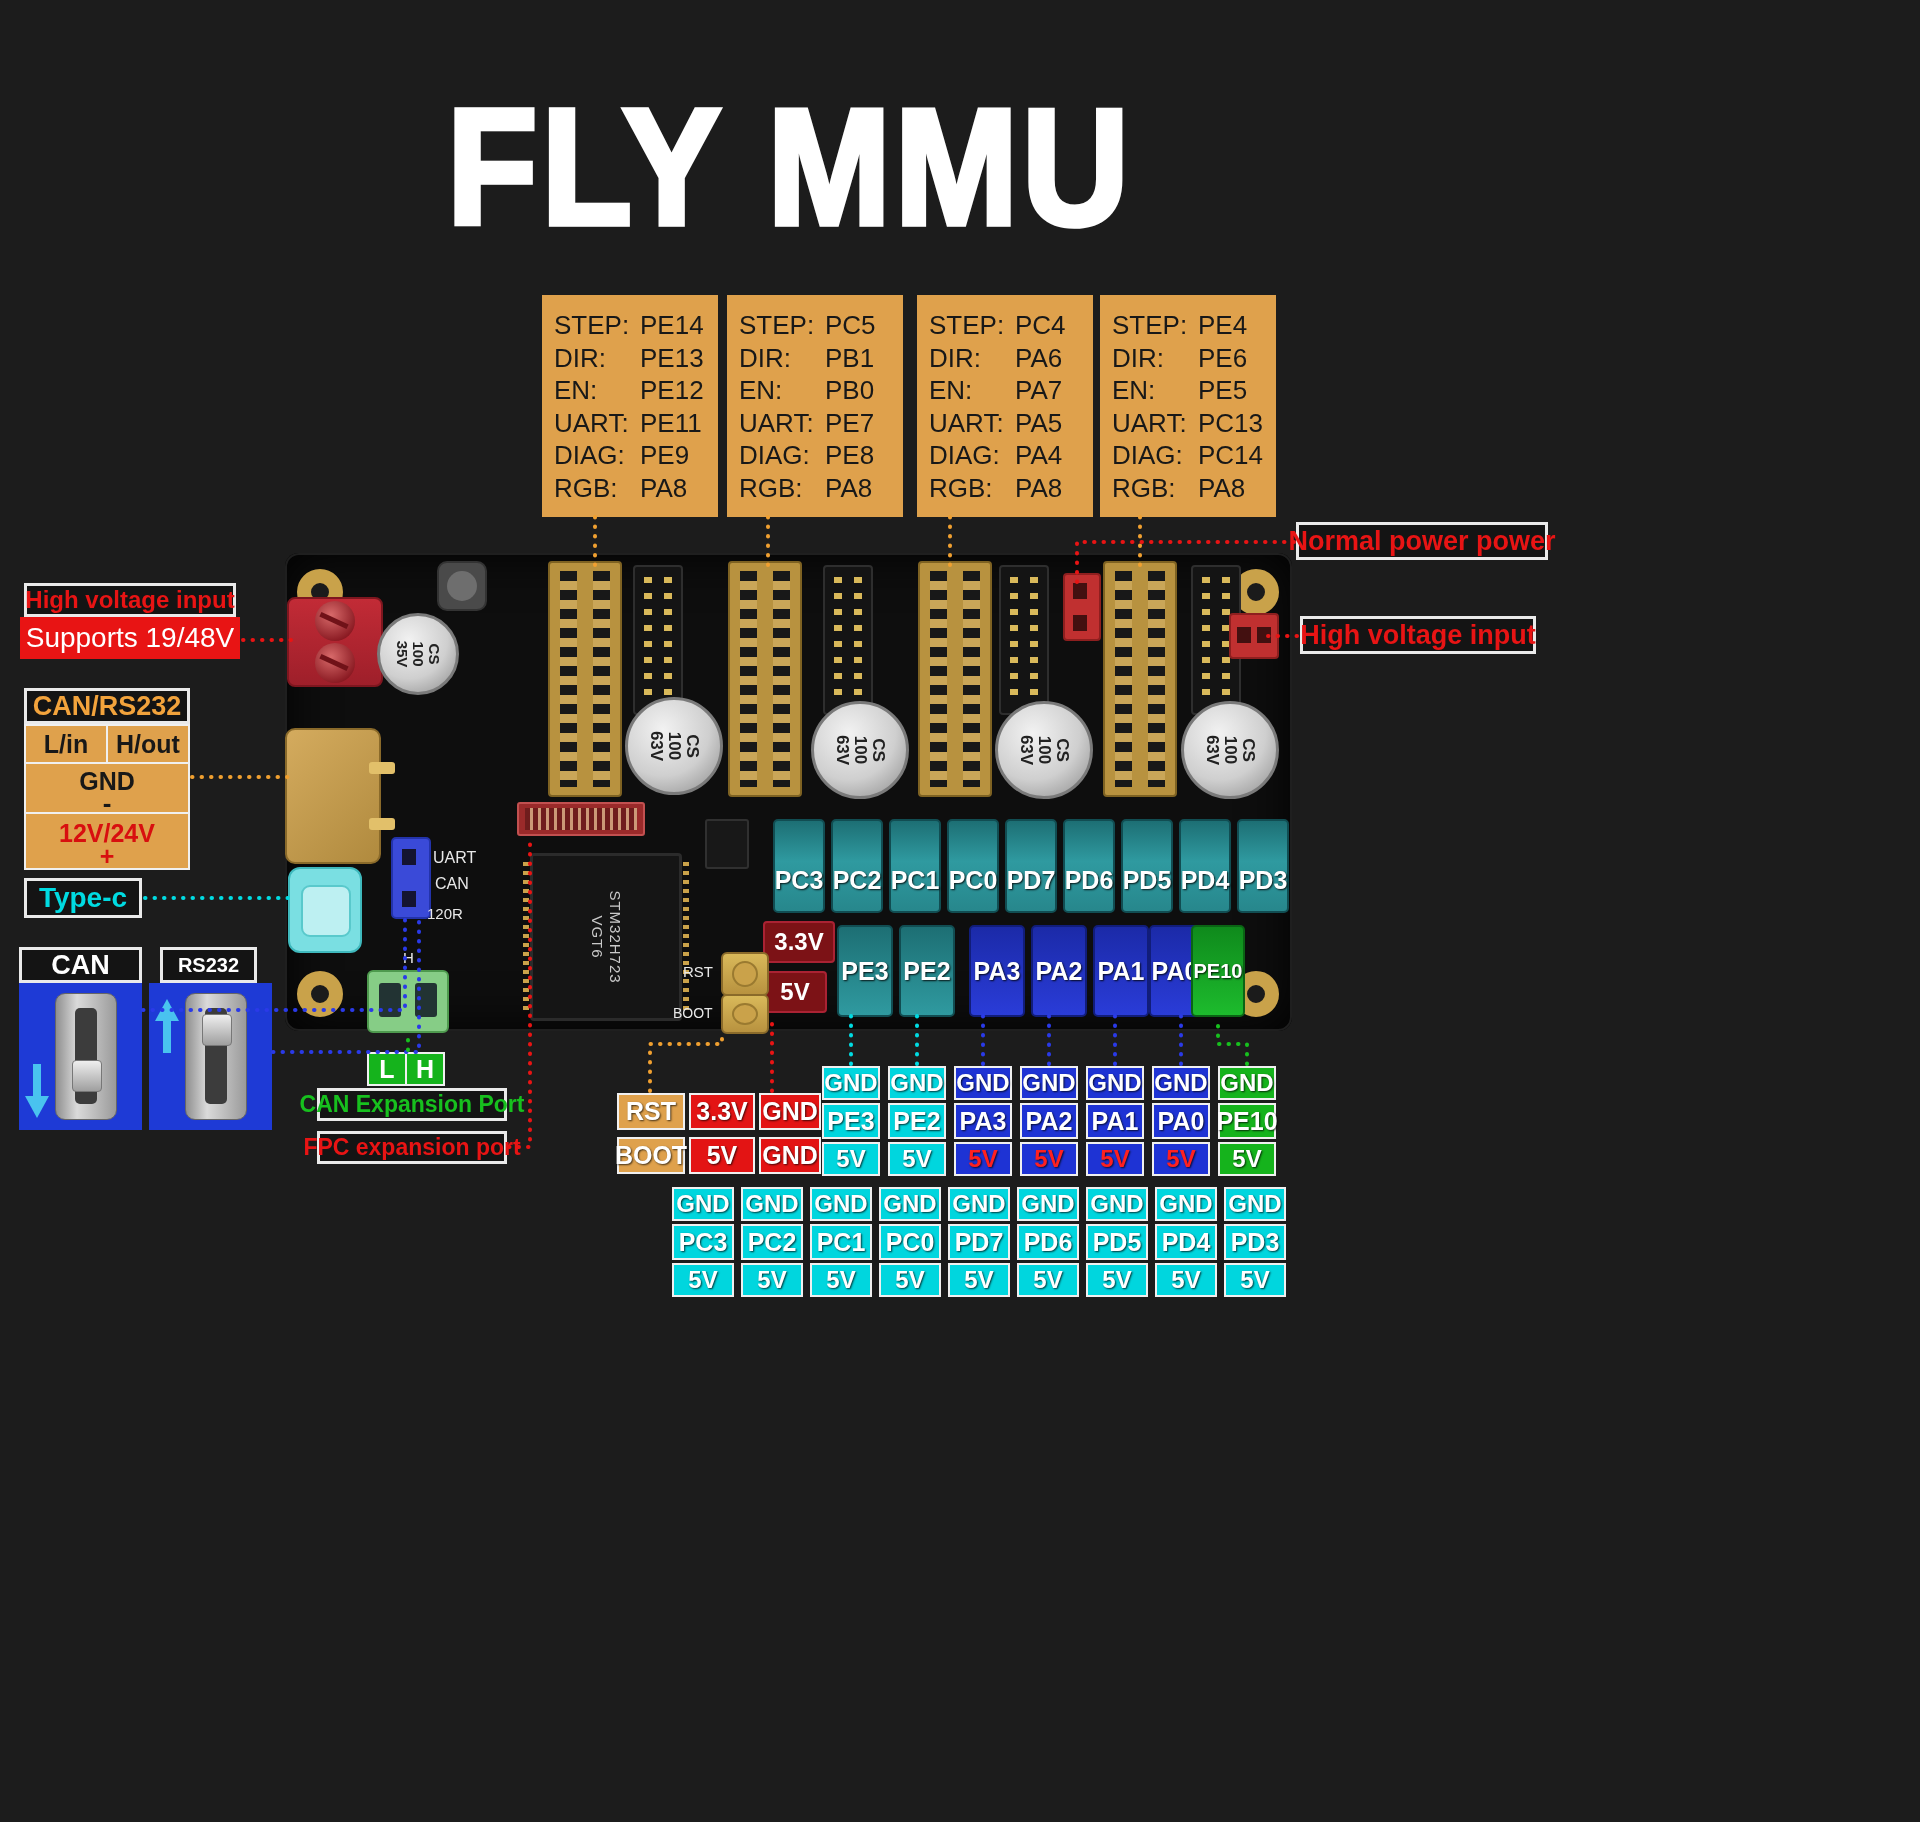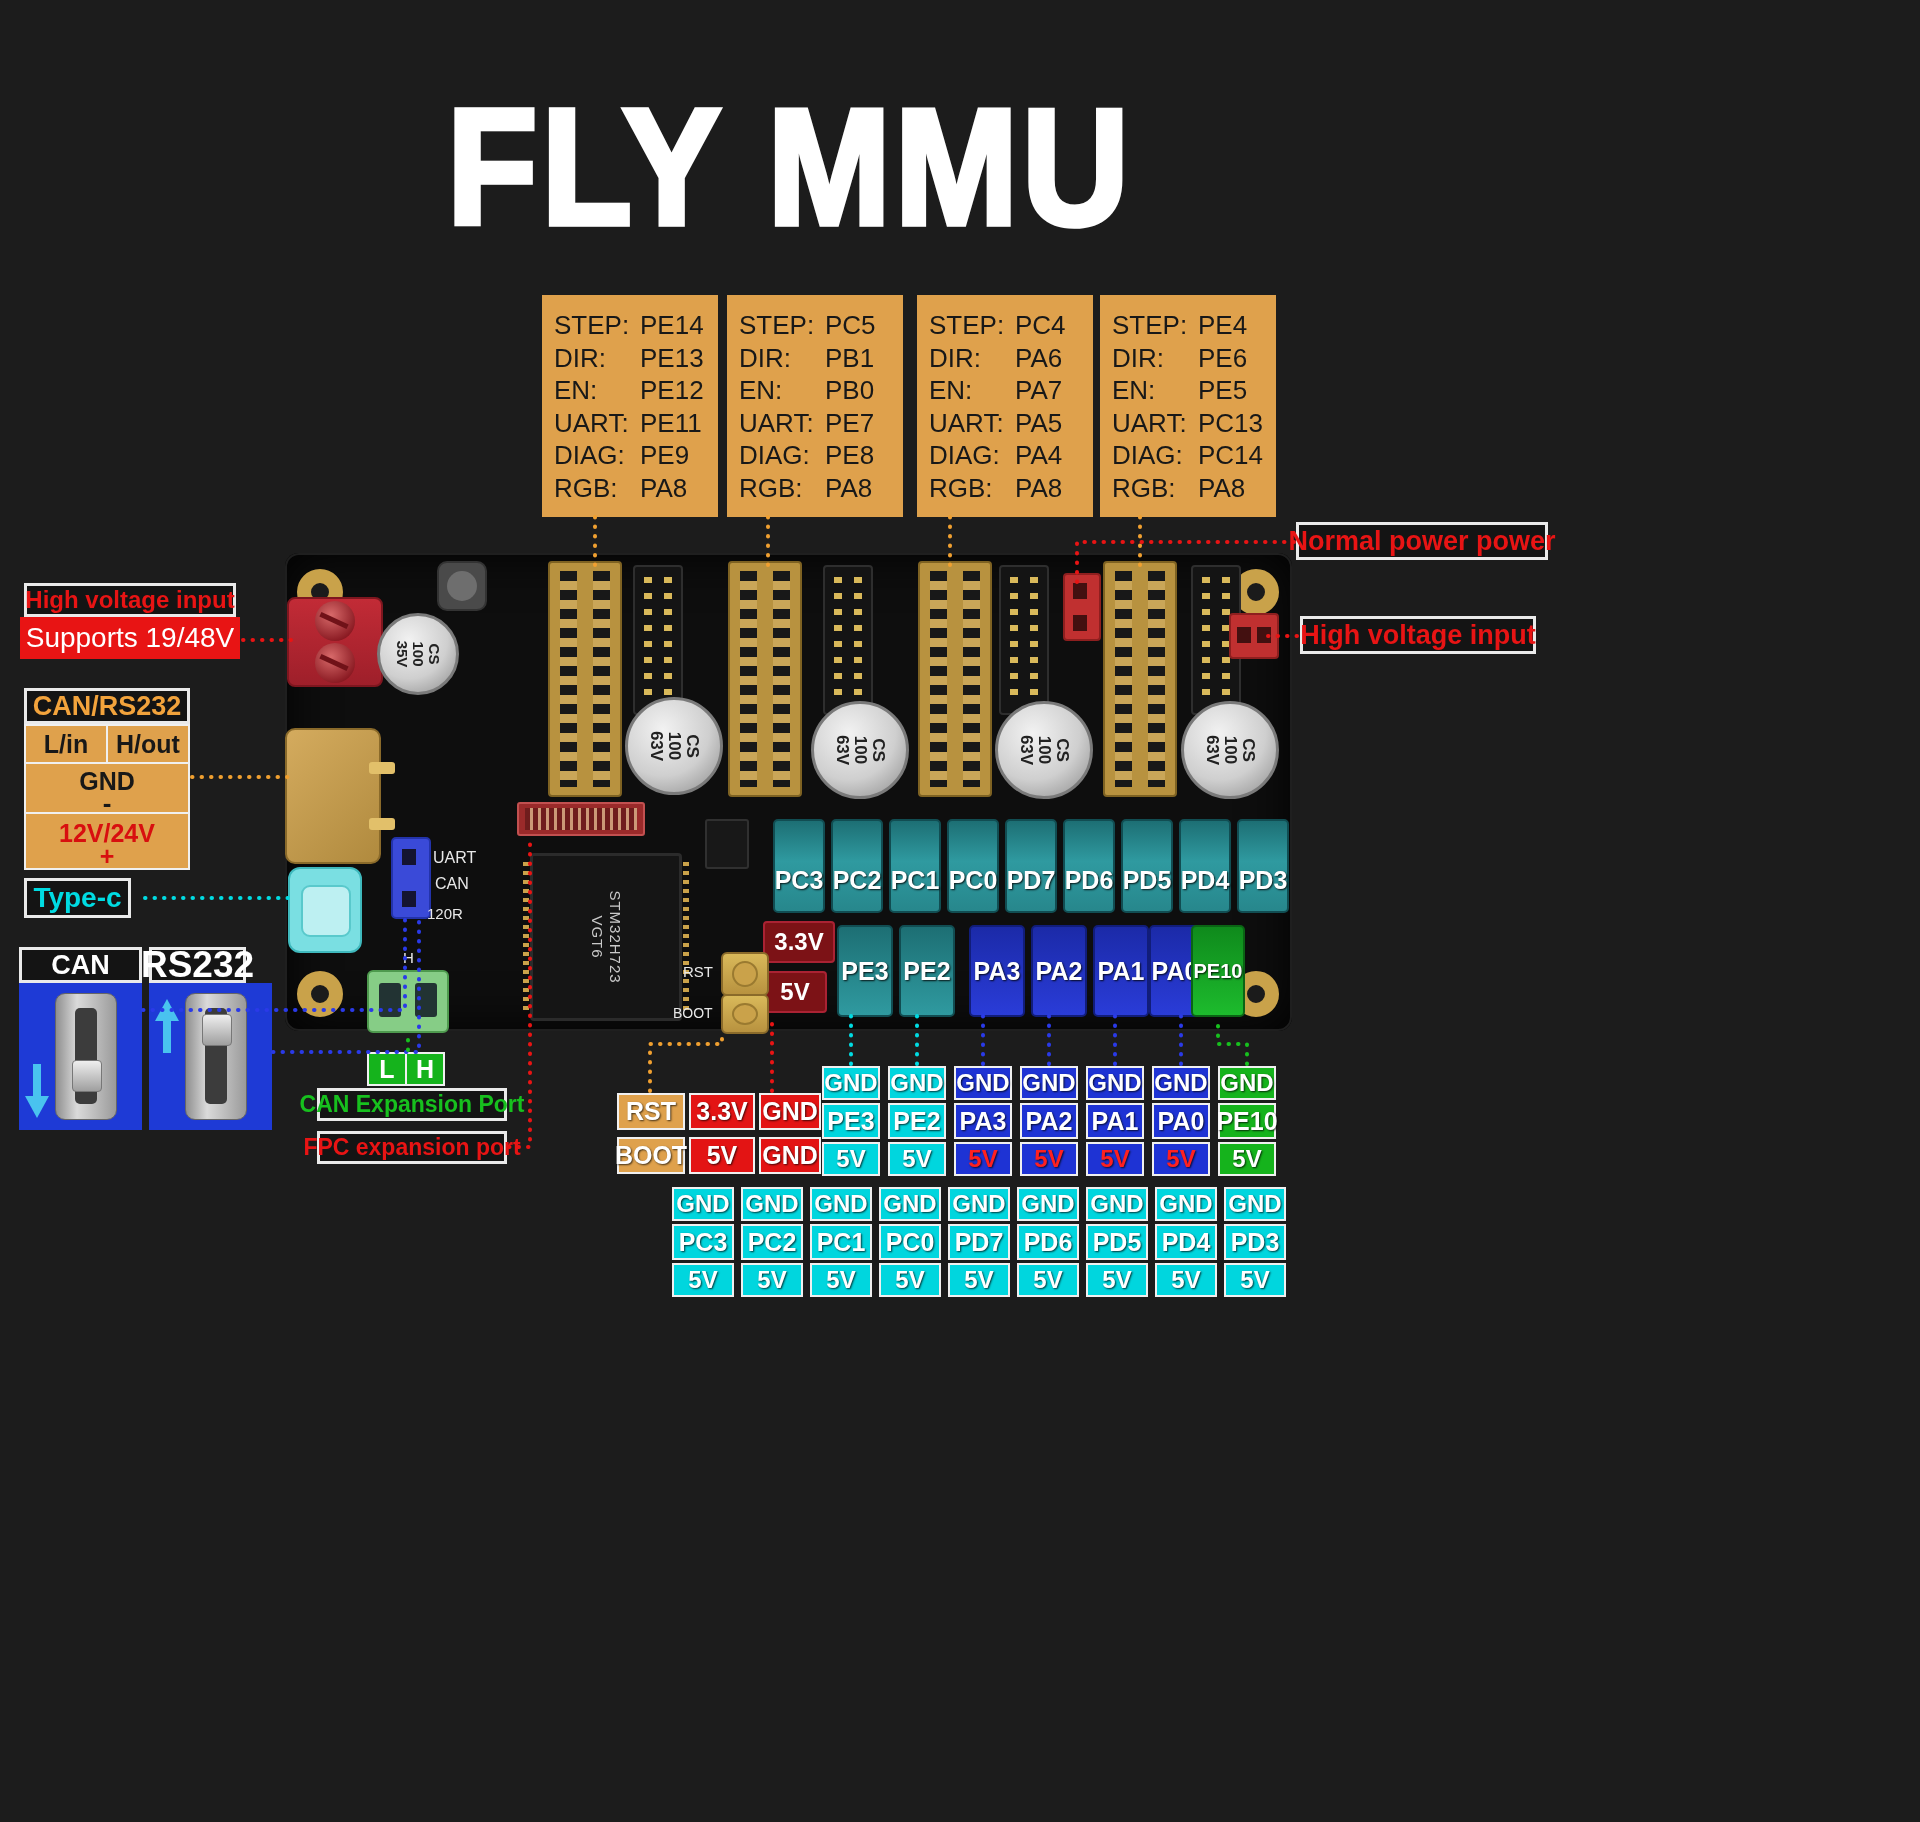--- a/index.html
+++ b/index.html
@@ -20,23 +20,23 @@
 
   
   .badge{position:absolute;display:flex;align-items:center;justify-content:center;
          background:#141414;border:3px solid #eaeaea;font-weight:bold;box-sizing:border-box;white-space:nowrap}
   .normal-power{left:1296px;top:522px;width:252px;height:38px;color:#e81414;font-size:27px}
   .hv-right{left:1300px;top:616px;width:236px;height:38px;color:#e81414;font-size:27px}
   .hv-left{left:24px;top:583px;width:212px;height:34px;color:#e81414;font-size:24px}
   .hv-sub{position:absolute;left:20px;top:617px;width:220px;height:42px;background:#e81414;color:#fff;
           font-size:28px;display:flex;align-items:center;justify-content:center}
   .canrs-title{left:24px;top:688px;width:166px;height:36px;color:#f2a33c;font-size:27px}
-  .type-c{left:24px;top:878px;width:107px;height:40px;color:#00dbe2;font-size:28px}
+  .type-c{left:24px;top:878px;width:118px;height:40px;color:#00dbe2;font-size:28px}
   .can-header{left:19px;top:947px;width:123px;height:36px;color:#fff;font-size:27px}
-  .rs232-header{left:149px;top:947px;width:97px;height:36px;color:#fff;font-size:37px}
+  .rs232-header{left:160px;top:947px;width:97px;height:36px;color:#fff;font-size:20px}
   .can-exp{left:317px;top:1088px;width:190px;height:33px;color:#17c01e;font-size:23px}
   .fpc-exp{left:317px;top:1131px;width:190px;height:33px;color:#e81414;font-size:23px}
 
   
   .canrs-table{position:absolute;left:24px;top:724px;width:166px}
   .canrs-row{display:flex}
   .canrs-cell{background:#dfa14c;border:2px solid #f0f0f0;display:flex;align-items:center;justify-content:center;
               color:#181818;font-size:25px;font-weight:bold;box-sizing:border-box}
   .canrs-row .canrs-cell{flex:1;height:40px}
   .canrs-row .canrs-cell + .canrs-cell{margin-left:-2px}

